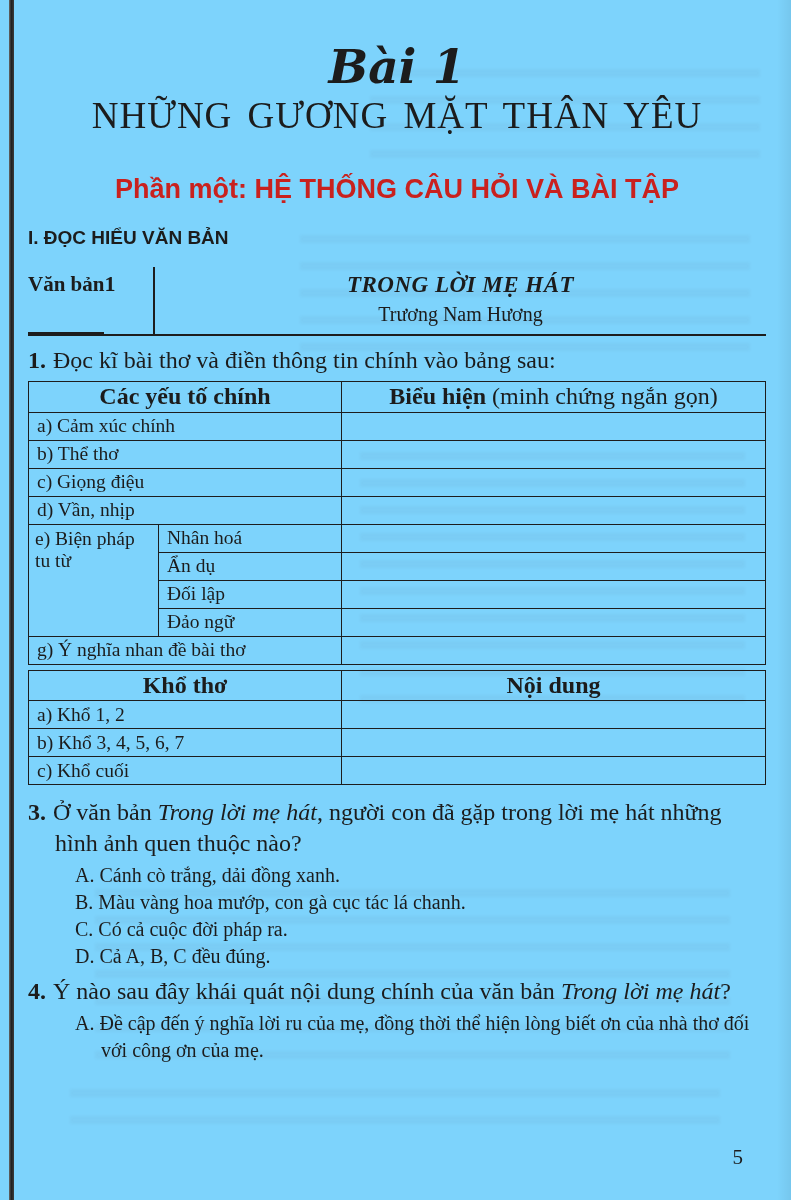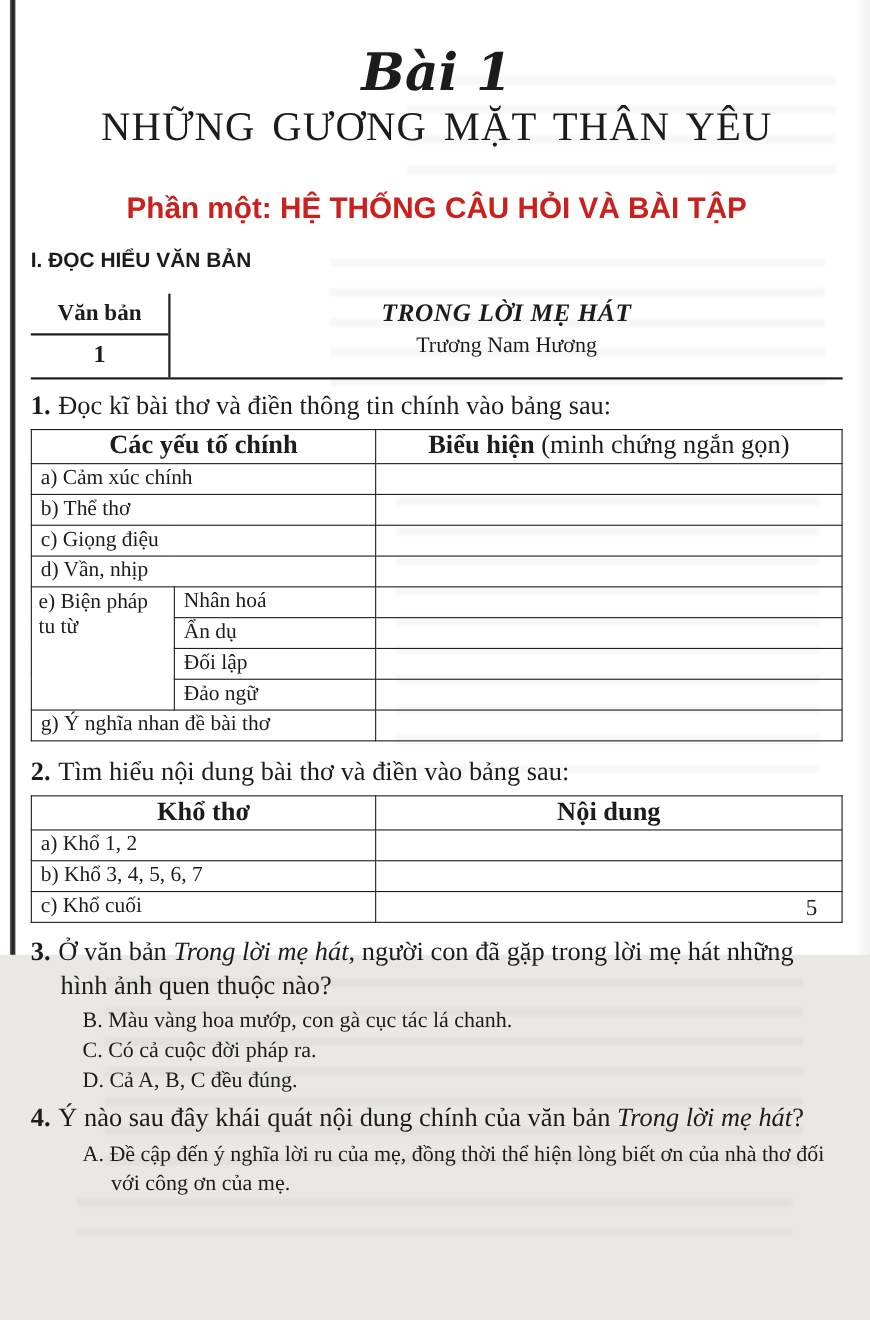--- a/index.html
+++ b/index.html
@@ -1,17 +1,17 @@
 <!DOCTYPE html>
 <html style="--accent: #c9211e;"><head>
 <meta charset="utf-8">
 <style>
   html,body{margin:0;padding:0;width:791px;height:1200px;overflow:hidden;}
   body{background:#e9e8e4;}
-  .page{position:relative;width:791px;height:868px;background:#ffffff;
+  .page{position:relative;width:791px;height:1200px;background:#7dd3fc;
         font-family:"Liberation Serif","DejaVu Serif",serif;color:#1c1c1c;}
   .page::after{content:"";position:absolute;right:0;top:0;bottom:0;width:14px;
         background:linear-gradient(to right,transparent,rgba(0,0,0,.06));pointer-events:none;}
   .spine{position:absolute;left:9px;top:0;height:100%;width:5px;
         background:linear-gradient(to right,#6a6a6a,#1f1f1f 45%,#3c3c3c);}
   
   .ghost{position:absolute;z-index:1;filter:blur(1.6px);opacity:.5;
         background:repeating-linear-gradient(to bottom,transparent 0 7px,rgba(70,70,84,.09) 7px 15px,transparent 15px 27px);}
   .g1{left:370px;top:62px;width:390px;height:100px;}
   .g2{left:300px;top:228px;width:450px;height:128px;}
@@ -23,21 +23,21 @@
 
   .bai{margin-top:40px;text-align:center;font-family:"DejaVu Serif",serif;
        font-style:italic;font-weight:bold;font-size:47px;line-height:1.15;}
   .lesson-title{text-align:center;font-size:37px;line-height:1.2;letter-spacing:1px;word-spacing:5px;}
   .part-heading{margin-top:36px;text-align:center;font-family:"Liberation Sans","DejaVu Sans",sans-serif;
        font-weight:bold;font-size:27px;line-height:1.15;color:var(--accent,#c9211e);}
   .section-heading{margin-top:22px;font-family:"Liberation Sans","DejaVu Sans",sans-serif;
        font-weight:bold;font-size:19px;line-height:1.15;}
 
   .vanban{display:flex;margin-top:18px;border-bottom:2px solid #1d1d1d;align-items:stretch;}
-  .vb-left{width:125px;border-right:2px solid #1d1d1d;text-align:center;display:flex;flex-direction:column;}
+  .vb-left{width:125px;border-right:2px solid #1d1d1d;text-align:center;display:flex;flex-direction:row;}
   .vb-label{font-weight:bold;font-size:21px;line-height:1.25;padding:4px 0 5px;border-bottom:2px solid #1d1d1d;}
   .vb-num{font-weight:bold;font-size:22px;line-height:1.2;padding:4px 0 8px;}
   .vb-right{flex:1;text-align:center;padding:4px 0 8px;}
   .vb-title{font-weight:bold;font-style:italic;font-size:23px;line-height:1.2;letter-spacing:.5px;}
   .vb-author{font-size:20px;margin-top:3px;line-height:1.2;}
 
   .subsec{margin:18px 0 0 26px;font-family:"Liberation Sans","DejaVu Sans",sans-serif;
        font-weight:bold;font-size:20px;line-height:1.25;}
   .subsec .marker{margin-right:8px;font-size:18px;}
 
@@ -137,21 +137,20 @@
           <td>Đảo ngữ</td>
           <td></td>
         </tr>
         <tr>
           <td colspan="2">g) Ý nghĩa nhan đề bài thơ</td>
           <td></td>
         </tr>
       </tbody>
     </table>
 
-    <p class="question q2"><span class="qnum">2.</span><span>Tìm hiểu nội dung bài thơ và điền vào bảng sau:</span></p>
 
     <table class="t2">
       <colgroup>
           <col style="width:313px">
           <col>
         </colgroup>
       <tbody>
         <tr>
           <th>Khổ thơ</th>
           <th>Nội dung</th>
@@ -167,20 +166,21 @@
         <tr>
           <td>c) Khổ cuối</td>
           <td></td>
         </tr>
       </tbody>
     </table>
 
     <p class="question q3"><span class="qnum">3.</span><span>Ở văn bản </span><span class="it">Trong lời mẹ hát</span><span>, người con đã gặp trong lời mẹ hát những hình ảnh quen thuộc nào?</span></p>
 
     <div class="options">
+      <div class="option">A. Cánh cò trắng, dải đồng xanh.</div>
       <div class="option">B. Màu vàng hoa mướp, con gà cục tác lá chanh.</div>
       <div class="option">C. Có cả cuộc đời pháp ra.</div>
       <div class="option">D. Cả A, B, C đều đúng.</div>
     </div>
 
     <p class="question q4"><span class="qnum">4.</span><span>Ý nào sau đây khái quát nội dung chính của văn bản </span><span class="it">Trong lời mẹ hát</span><span>?</span></p>
 
     <div class="options">
       <div class="option">A. Đề cập đến ý nghĩa lời ru của mẹ, đồng thời thể hiện lòng biết ơn của nhà thơ đối với công ơn của mẹ.</div>
     </div>

